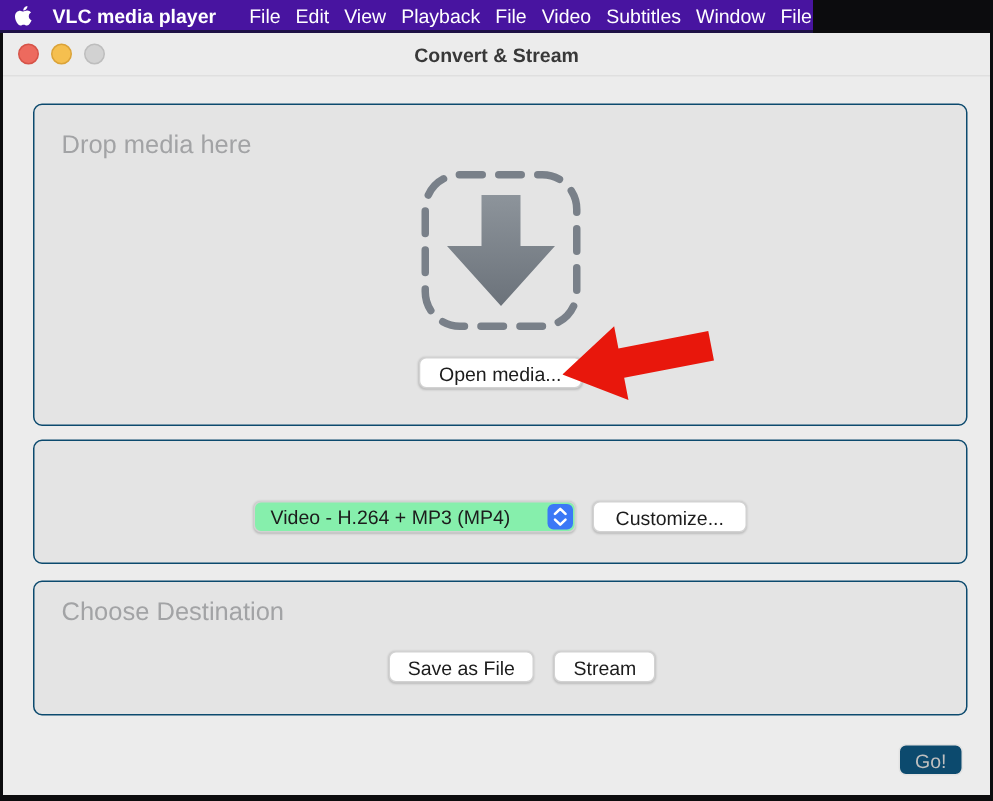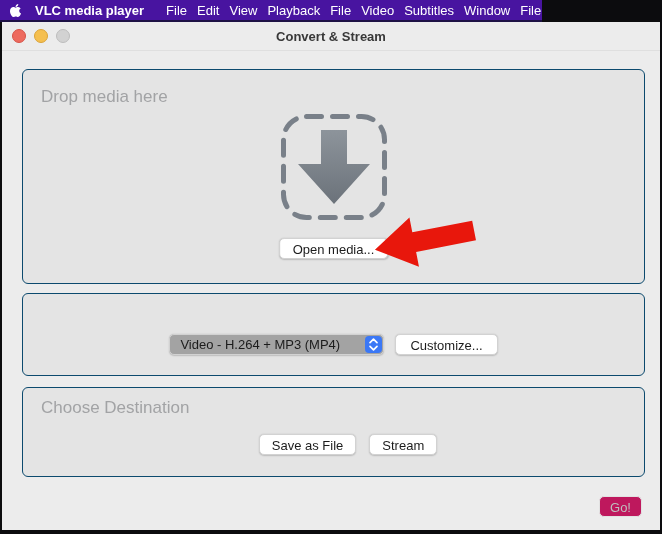--- a/index.html
+++ b/index.html
@@ -33,26 +33,26 @@
   .panel-dest{margin-top:11px;height:90px;}
 
   
   .dropzone{position:absolute;left:50%;top:42px;transform:translateX(-50%);width:110px;height:110px;}
   .openmedia-wrap{position:absolute;left:50%;top:168px;transform:translateX(-50%);}
 
   
   .btn{display:inline-block;height:21px;line-height:21px;background:#ffffff;border:1px solid #d2d2d2;
     border-radius:5px;font-size:13px;color:#1c1c1c;padding:0 12px;box-sizing:border-box;
     box-shadow:0 0.5px 1.5px rgba(0,0,0,0.18);white-space:nowrap;cursor:default;}
-  .btn-go{position:absolute;right:18px;bottom:13px;background:#be185d;color:#bfbfbf;
+  .btn-go{position:absolute;right:18px;bottom:13px;background:#0c4a6e;color:#bfbfbf;
     border:1px solid #e2e2e2;box-shadow:none;padding:0 10px;}
 
   
   .profile-row{position:absolute;left:0;right:0;top:40px;display:flex;justify-content:center;align-items:center;gap:11px;}
-  .popup{display:flex;align-items:center;width:215px;height:21px;background:#a3a3a3;border:1px solid #d2d2d2;
+  .popup{display:flex;align-items:center;width:215px;height:21px;background:#86efac;border:1px solid #d2d2d2;
     border-radius:5px;box-sizing:border-box;box-shadow:0 0.5px 1.5px rgba(0,0,0,0.18);}
   .popup .popup-text{flex:1;font-size:13px;color:#1c1c1c;margin-left:10px;white-space:nowrap;}
   .stepper{width:17px;height:17px;margin-right:1px;background:#3b78f6;border-radius:4px;
     display:flex;align-items:center;justify-content:center;}
 
   
   .dest-row{position:absolute;left:0;right:0;top:46px;display:flex;justify-content:center;align-items:center;gap:13px;padding-left:29px;}
 
   
   .red-arrow{position:absolute;left:372px;top:190px;width:102px;height:56px;transform:rotate(-11deg);pointer-events:none;z-index:5;}

